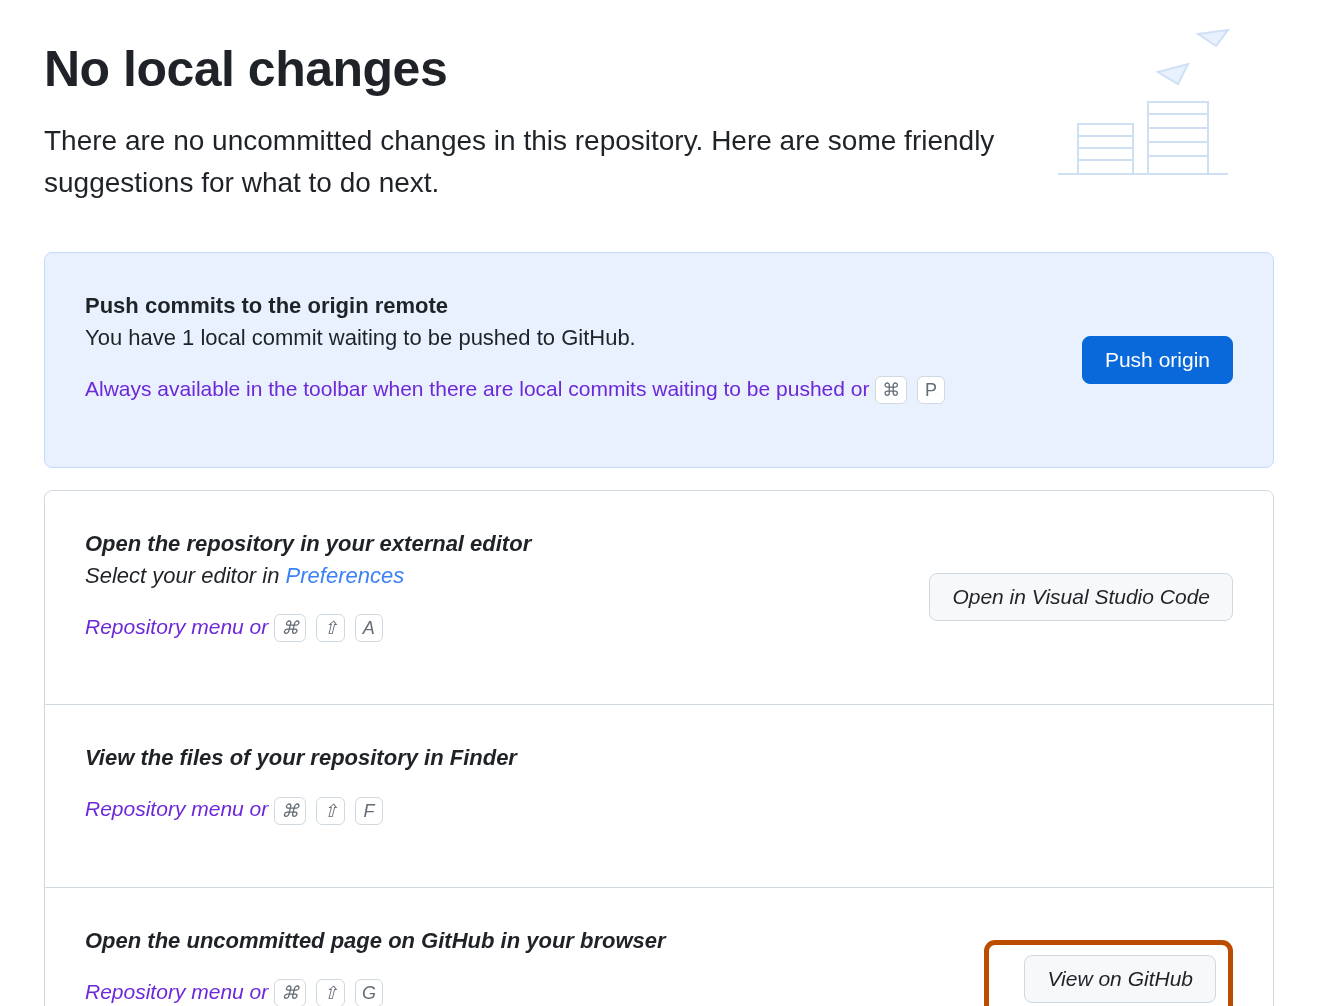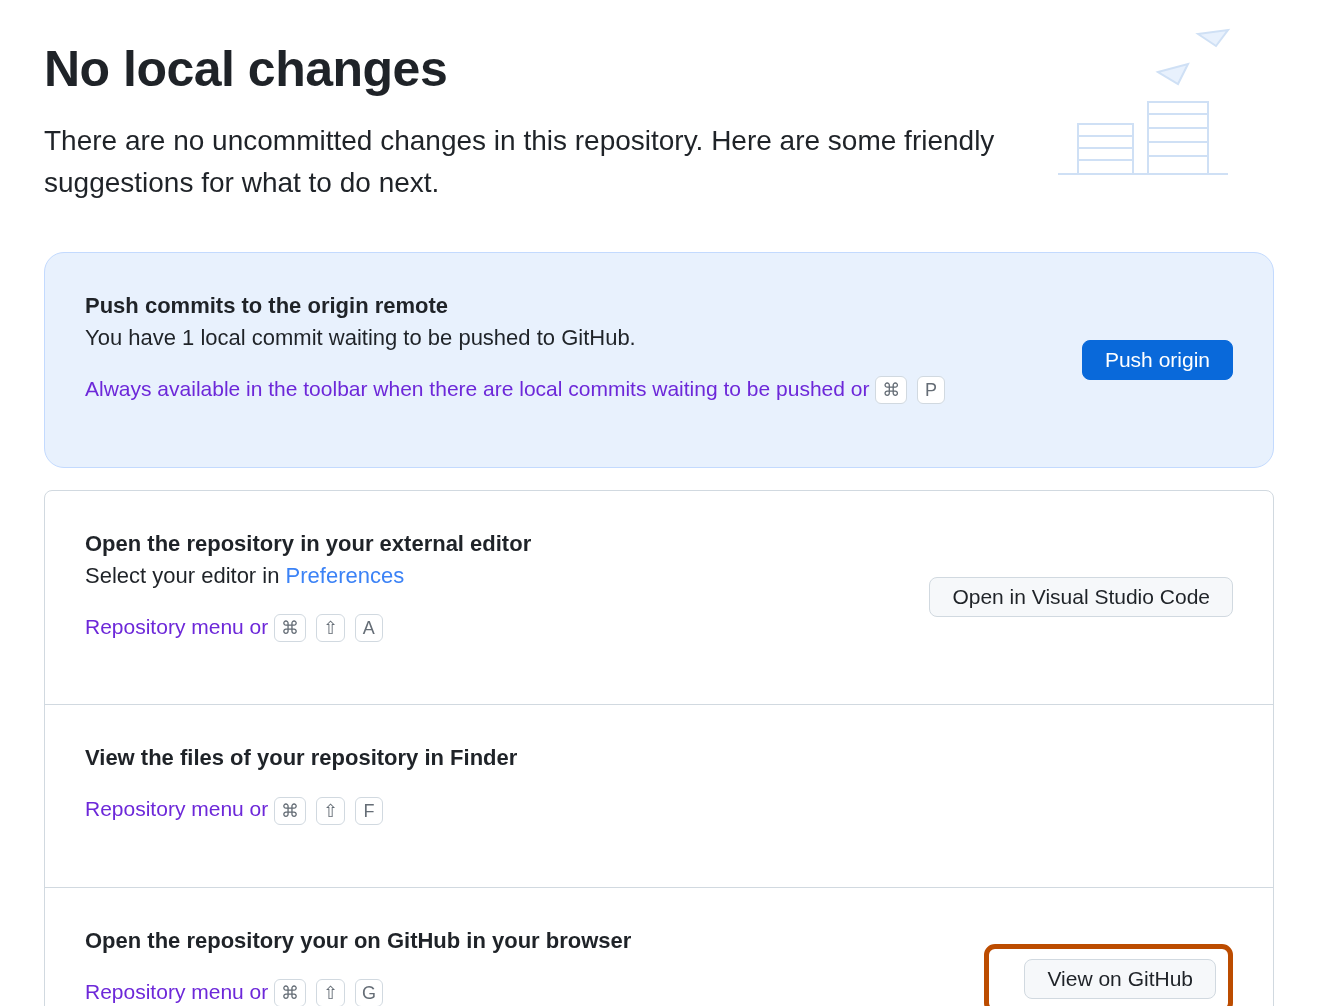--- a/index.html
+++ b/index.html
@@ -42,21 +42,21 @@
     color: #cfe0f5;
   }
 
   .cards {
     display: flex;
     flex-direction: column;
   }
 
   .card {
     border: 1px solid #d1d9e0;
-    border-radius: 20px;
+    border-radius: 8px;
     padding: 40px;
     display: flex;
     align-items: center;
     justify-content: space-between;
     gap: 17px;
   }
 
   .card-primary {
     background: #e8f1fd;
     border-color: #c3dafe;
@@ -67,20 +67,21 @@
     border: 1px solid #d1d9e0;
     border-radius: 8px;
     overflow: hidden;
   }
   .card-group .row {
     padding: 40px;
     display: flex;
     align-items: center;
     justify-content: center;
     gap: 32px;
+    font-style: italic;
   }
   .card-group .row + .row {
     border-top: 1px solid #d1d9e0;
   }
 
   .row-text { flex: 1 1 auto; min-width: 0; }
   .row-title {
     font-size: 22px;
     font-weight: 600;
     margin: 0 0 6px 0;
@@ -120,21 +121,21 @@
     color: #656d76;
     font-family: -apple-system, BlinkMacSystemFont, "Segoe UI", Helvetica, Arial, sans-serif;
     vertical-align: middle;
   }
   .kbd + .kbd { margin-left: 4px; }
 
   .btn {
     display: inline-flex;
     align-items: center;
     justify-content: center;
-    height: 40px;
+    height: 48px;
     padding: 0 22px;
     font-size: 21px;
     font-weight: 500;
     border-radius: 8px;
     cursor: pointer;
     white-space: nowrap;
     user-select: none;
   }
   .btn-primary {
     background: #0969da;
@@ -222,21 +223,21 @@
             <span class="inline">Repository menu or </span>
             <span class="kbd">⌘</span>
             <span class="kbd">⇧</span>
             <span class="kbd">F</span>
           </p>
         </div>
       </div>
 
       <div class="row">
         <div class="row-text">
-          <p class="row-title">Open the repository your on GitHub in your browser</p>
+          <p class="row-title">Open the uncommitted page on GitHub in your browser</p>
           <p class="row-hint">
             <span class="inline">Repository menu or </span>
             <span class="kbd">⌘</span>
             <span class="kbd">⇧</span>
             <span class="kbd">G</span>
           </p>
         </div>
         <span class="highlight-box">
           <span class="btn btn-default">View on GitHub</span>
         </span>

